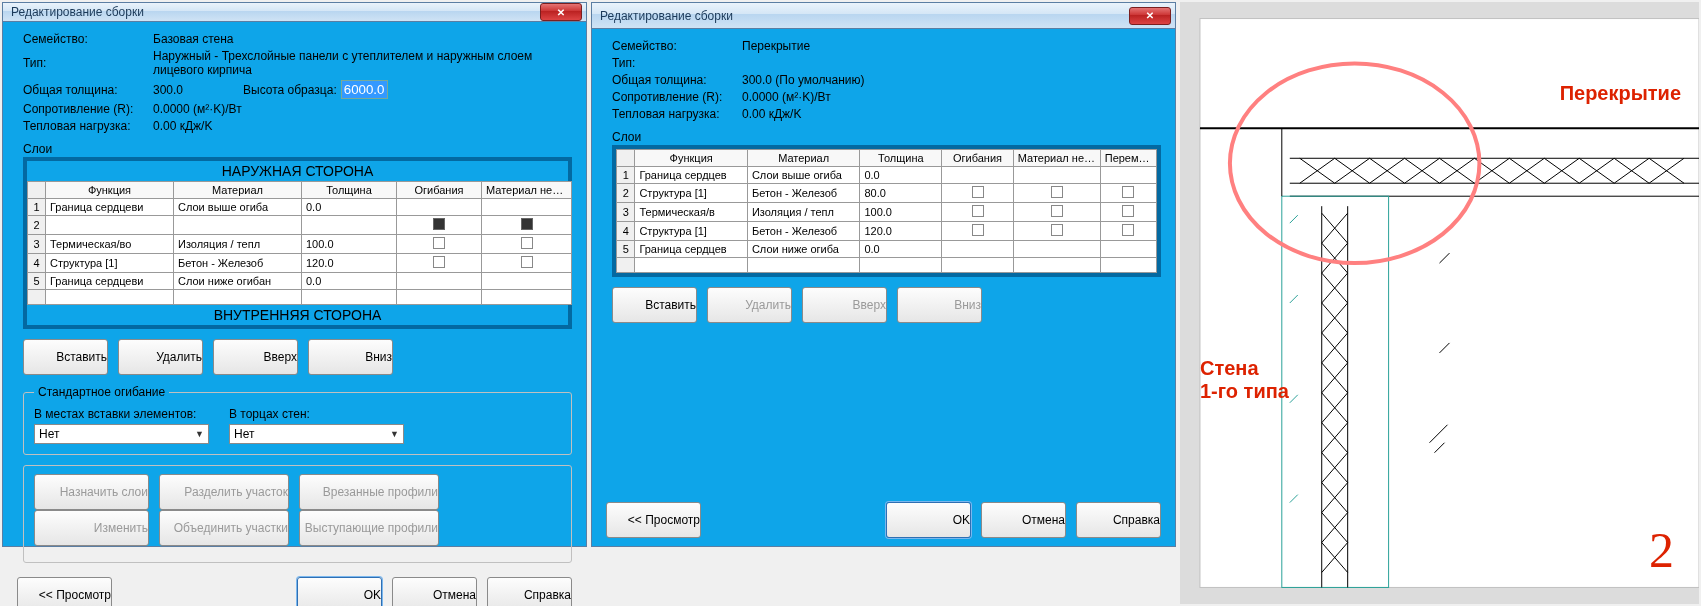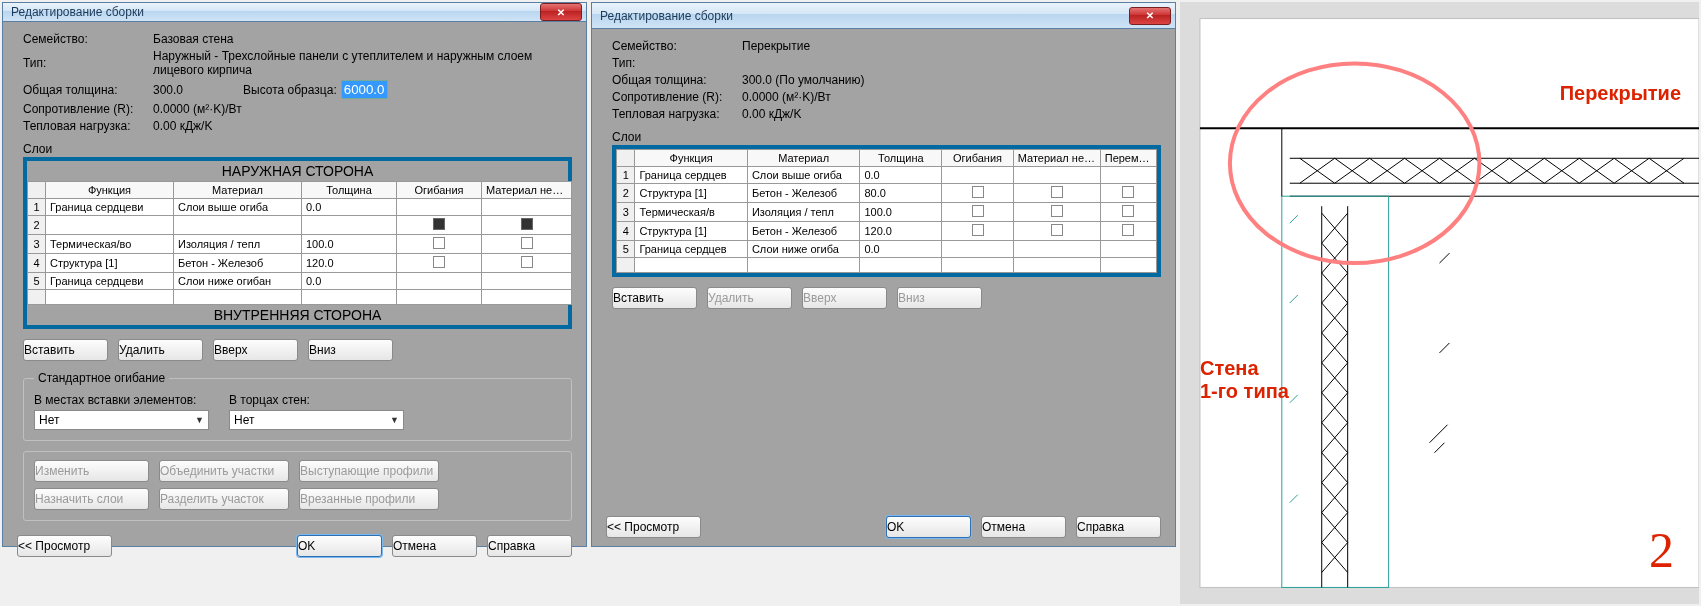--- a/index.html
+++ b/index.html
@@ -7,21 +7,21 @@
     margin: 0; padding: 0;
     font-family: "Segoe UI", Tahoma, sans-serif;
     font-size: 12px;
     background: #f0f0f0;
     width: 1701px; height: 606px;
     overflow: hidden;
     display: flex;
   }
   .dialog {
     width: 585px; height: 545px;
-    background: #a3a3a3;
+    background: #0ea5e9;
     border: 1px solid #5b7ea3;
     position: relative;
     margin: 2px;
     display: flex; flex-direction: column;
   }
   .titlebar {
     height: 26px;
     background: linear-gradient(#eaf3fb, #d4e6f6 45%, #b9d6f0 46%, #cfe3f5);
     border-bottom: 1px solid #5b7ea3;
     display: flex; align-items: center;
@@ -61,21 +61,21 @@
   .col-num { width:18px; text-align:center; background:#f0f0f0 !important; }
   .row-core td { background:#d9d9d9; }
   .row-sel td { background:#000; color:#fff; }
   .cb { width:12px; height:12px; border:1px solid #888; display:inline-block; background:#fff; }
   .row-sel .cb { background:#333; border-color:#666; }
   .blank-row td { height:15px; }
   .btn-row { margin-top:10px; display:flex; gap:10px; }
   .btn {
     border:1px solid #8a8a8a; border-radius:3px;
     background:linear-gradient(#fdfdfd,#e6e6e6);
-    padding:3px 0; min-width:85px; text-align:left;
+    padding:10px 0; min-width:85px; text-align:right;
     color:#000; cursor:pointer; font-size:12px;
   }
   .btn.disabled { color:#9a9a9a; cursor:default; }
   .btn.default { border:1px solid #2f6fb3; box-shadow:0 0 0 1px #7ab7ee; }
   fieldset {
     border:1px solid #c0c0c0; border-radius:3px; margin:10px 0 0 0; padding:8px 10px 10px 10px;
   }
   legend { padding:0 4px; font-size:12px; color:#000; }
   .combo {
     border:1px solid #8a8a8a; background:#fff; height:20px;
@@ -224,29 +224,29 @@
           <div style="margin-bottom:3px">В торцах стен:</div>
           <div class="combo">
               <span>Нет</span>
               <span class="arrow">▼</span>
             </div>
         </div>
       </div>
     </fieldset>
 
     <fieldset>
+      <div style="display:flex; gap:10px;">
+        <div class="btn disabled" style="min-width:115px">Назначить слои</div>
+        <div class="btn disabled" style="min-width:130px">Разделить участок</div>
+        <div class="btn disabled" style="min-width:140px">Врезанные профили</div>
+      </div>
       <div style="display:flex; gap:10px; margin-bottom:6px;">
         <div class="btn disabled" style="min-width:115px">Изменить</div>
         <div class="btn disabled" style="min-width:130px">Объединить участки</div>
         <div class="btn disabled" style="min-width:140px">Выступающие профили</div>
-      </div>
-      <div style="display:flex; gap:10px;">
-        <div class="btn disabled" style="min-width:115px">Назначить слои</div>
-        <div class="btn disabled" style="min-width:130px">Разделить участок</div>
-        <div class="btn disabled" style="min-width:140px">Врезанные профили</div>
       </div>
     </fieldset>
   </div>
   <div class="bottom-bar">
     <div class="btn" style="min-width:95px">&lt;&lt; Просмотр</div>
     <div class="spacer"></div>
     <div class="btn default">OK</div>
     <div class="btn">Отмена</div>
     <div class="btn">Справка</div>
   </div>

